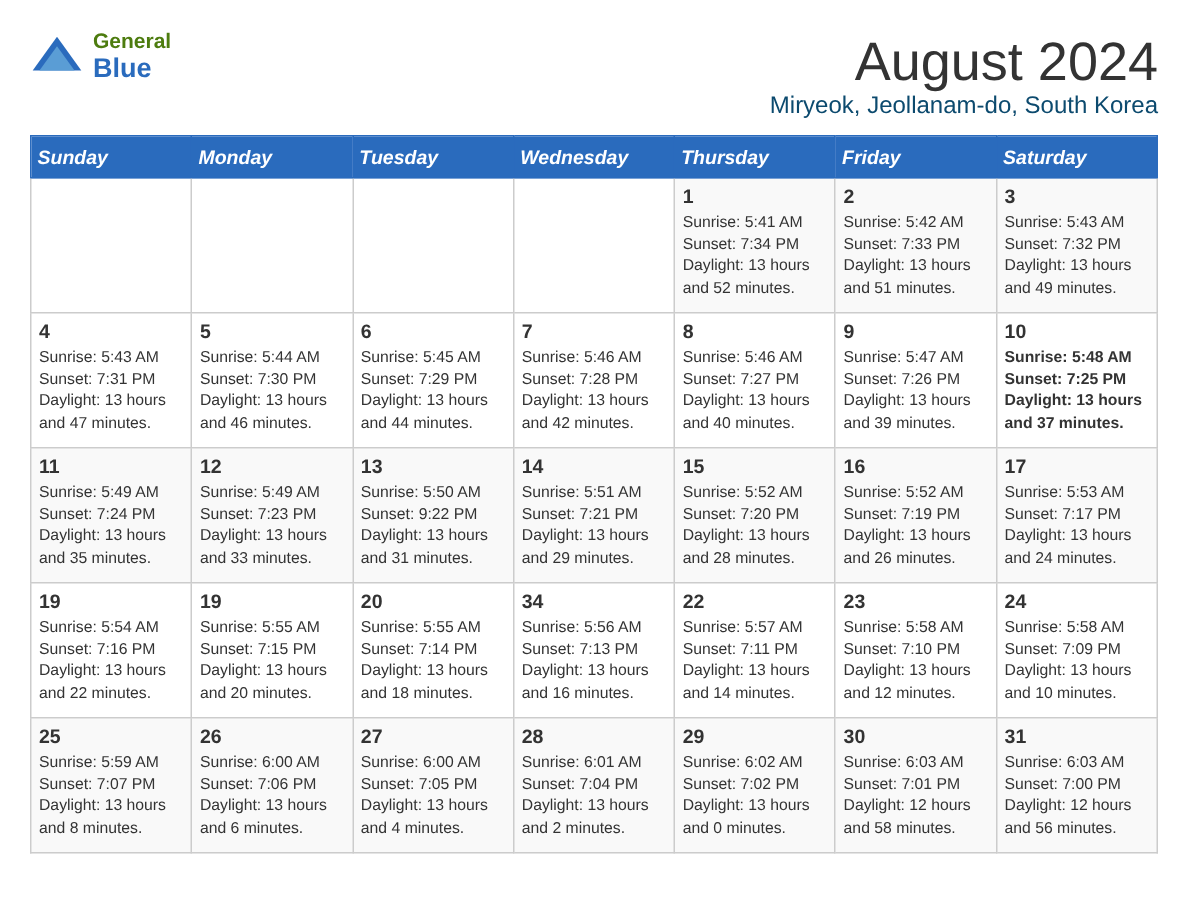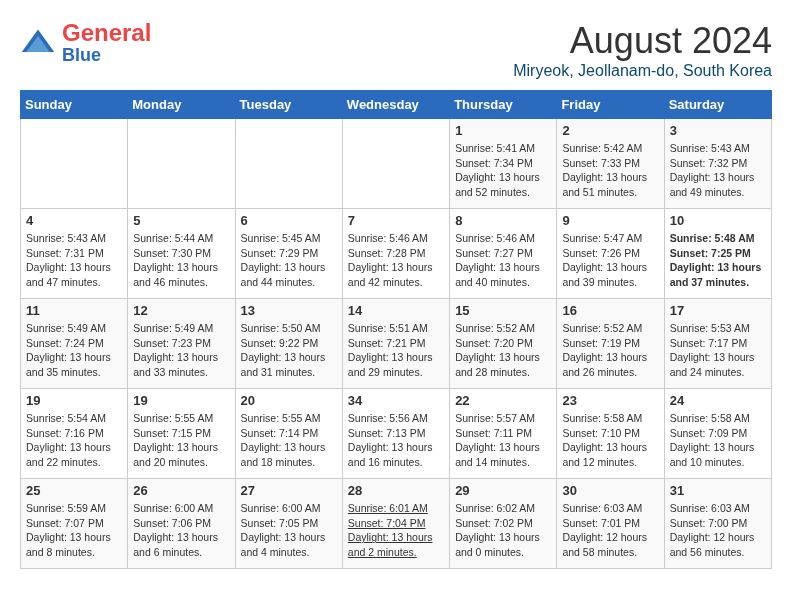--- a/index.html
+++ b/index.html
@@ -20,23 +20,23 @@
       display: flex;
       align-items: center;
       gap: 6px;
     }
     .logo-text {
       display: flex;
       flex-direction: column;
       line-height: 1.1;
     }
     .logo-general {
-      font-size: 24px;
+      font-size: 14px;
       font-weight: bold;
-      color: #ef4444;
+      color: #4d7c0f;
     }
     .logo-blue {
       font-size: 18px;
       font-weight: bold;
       color: #2a6bbd;
     }
     .logo-icon {
       width: 36px;
       height: 36px;
     }
@@ -52,20 +52,21 @@
       font-size: 16px;
       color: #0c4a6e;
     }
     table {
       width: 100%;
       border-collapse: collapse;
       table-layout: fixed;
     }
     thead tr {
       background-color: #2a6bbd;
+      font-style: italic;
     }
     thead th {
       color: #fff;
       font-size: 13px;
       font-weight: bold;
       padding: 6px 4px;
       text-align: left;
       border: 1px solid #2a6bbd;
     }
     tbody tr {
@@ -323,21 +324,21 @@
         </td>
         <td>
           <span class="day-num">27</span>
           <div style="white-space: pre-line; font-size: 10.5px; line-height: 1.4;">Sunrise: 6:00 AM
 Sunset: 7:05 PM
 Daylight: 13 hours
 and 4 minutes.</div>
         </td>
         <td>
           <span class="day-num">28</span>
-          <div style="white-space: pre-line; font-size: 10.5px; line-height: 1.4; text-decoration: underline;">Sunrise: 6:01 AM
+          <div style="white-space: pre-line; font-size: 10.5px; line-height: 1.4;">Sunrise: 6:01 AM
 Sunset: 7:04 PM
 Daylight: 13 hours
 and 2 minutes.</div>
         </td>
         <td>
           <span class="day-num">29</span>
           <div style="white-space: pre-line; font-size: 10.5px; line-height: 1.4;">Sunrise: 6:02 AM
 Sunset: 7:02 PM
 Daylight: 13 hours
 and 0 minutes.</div>

